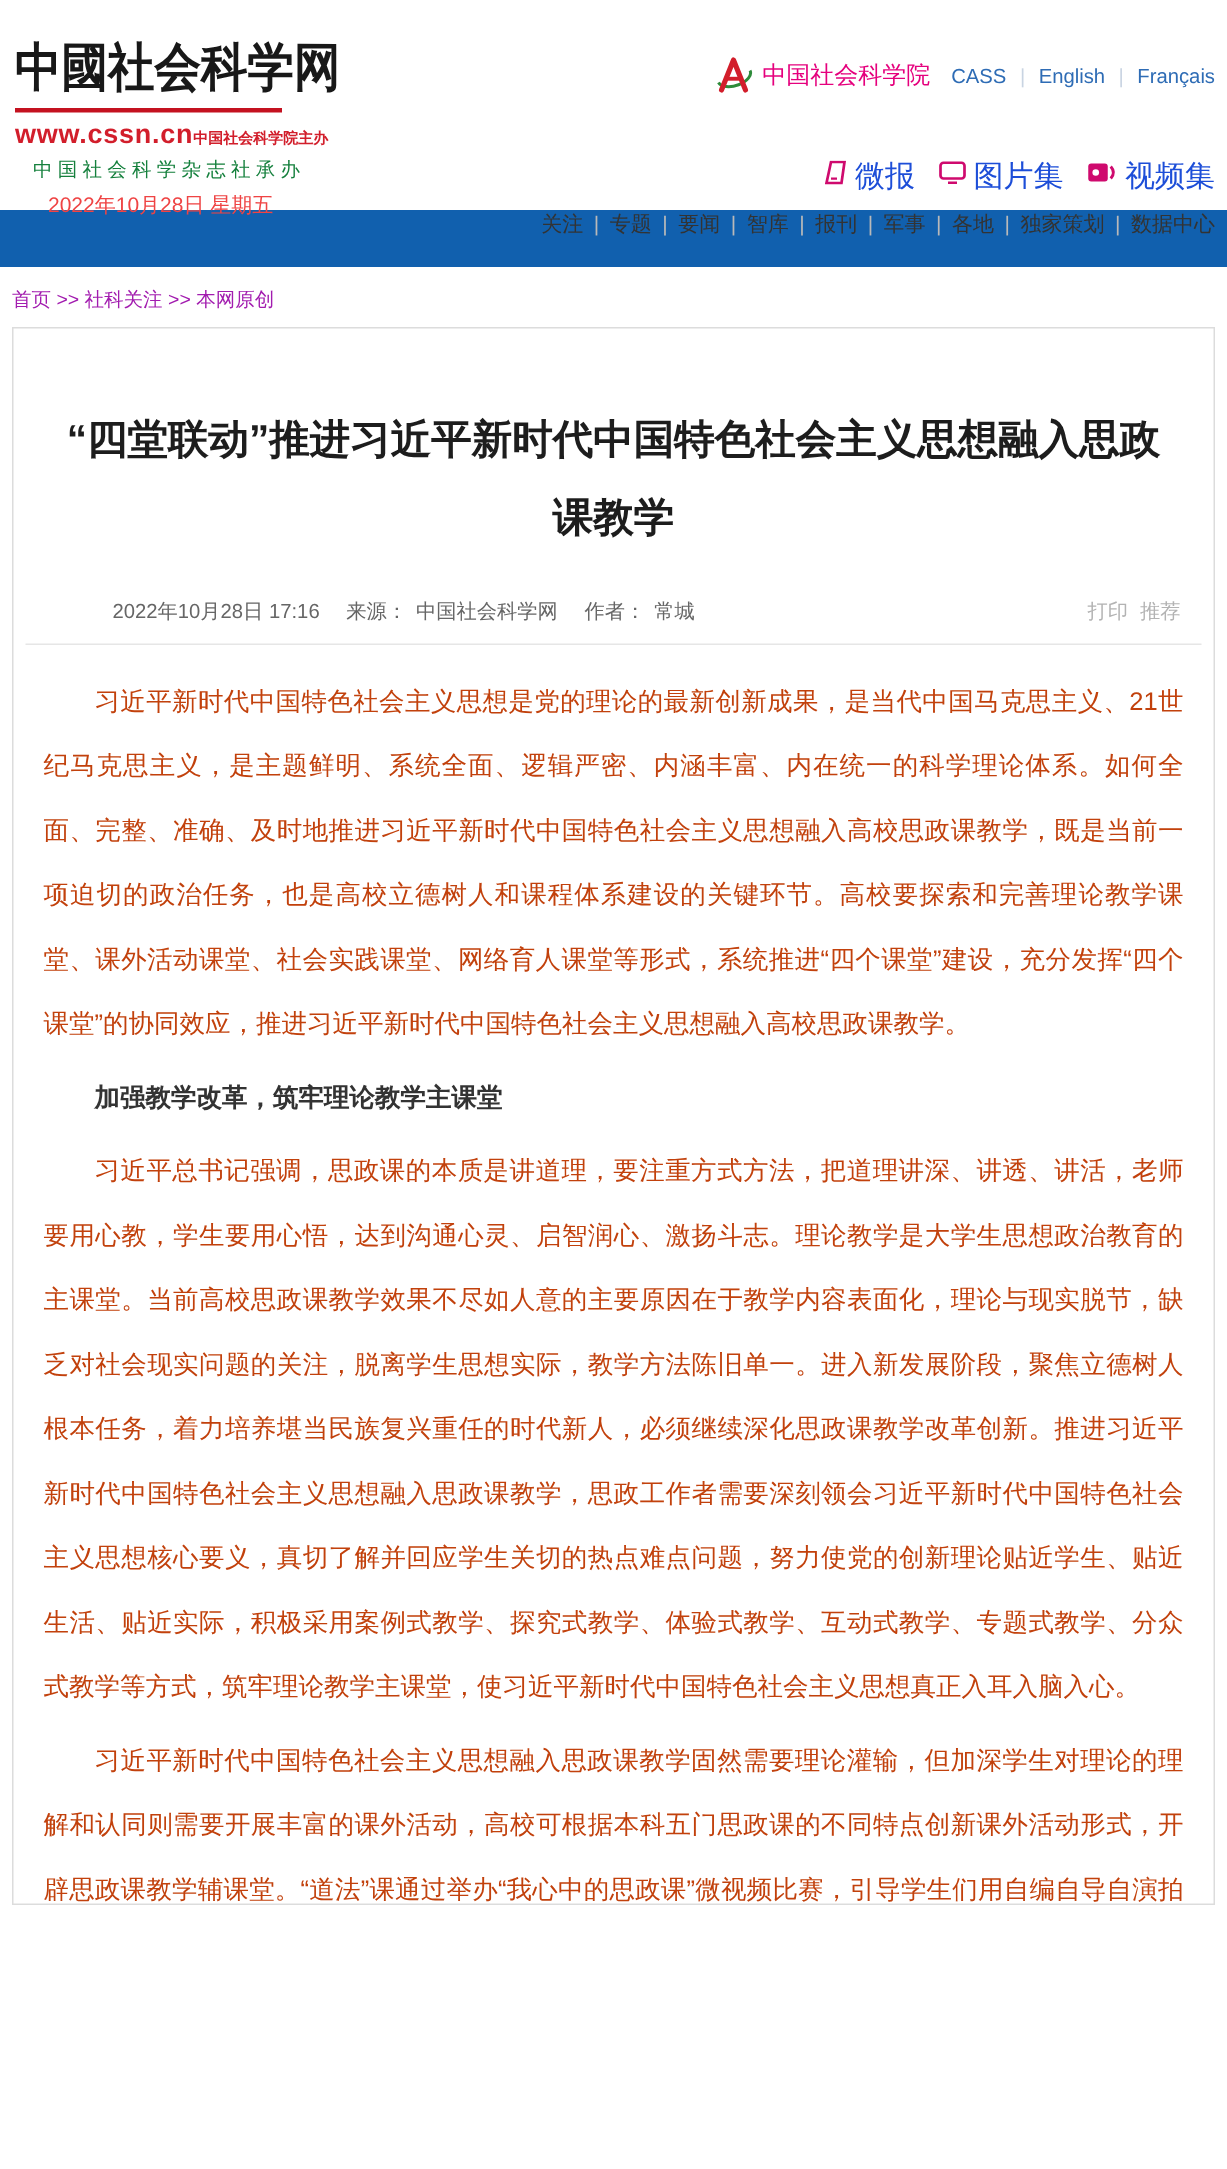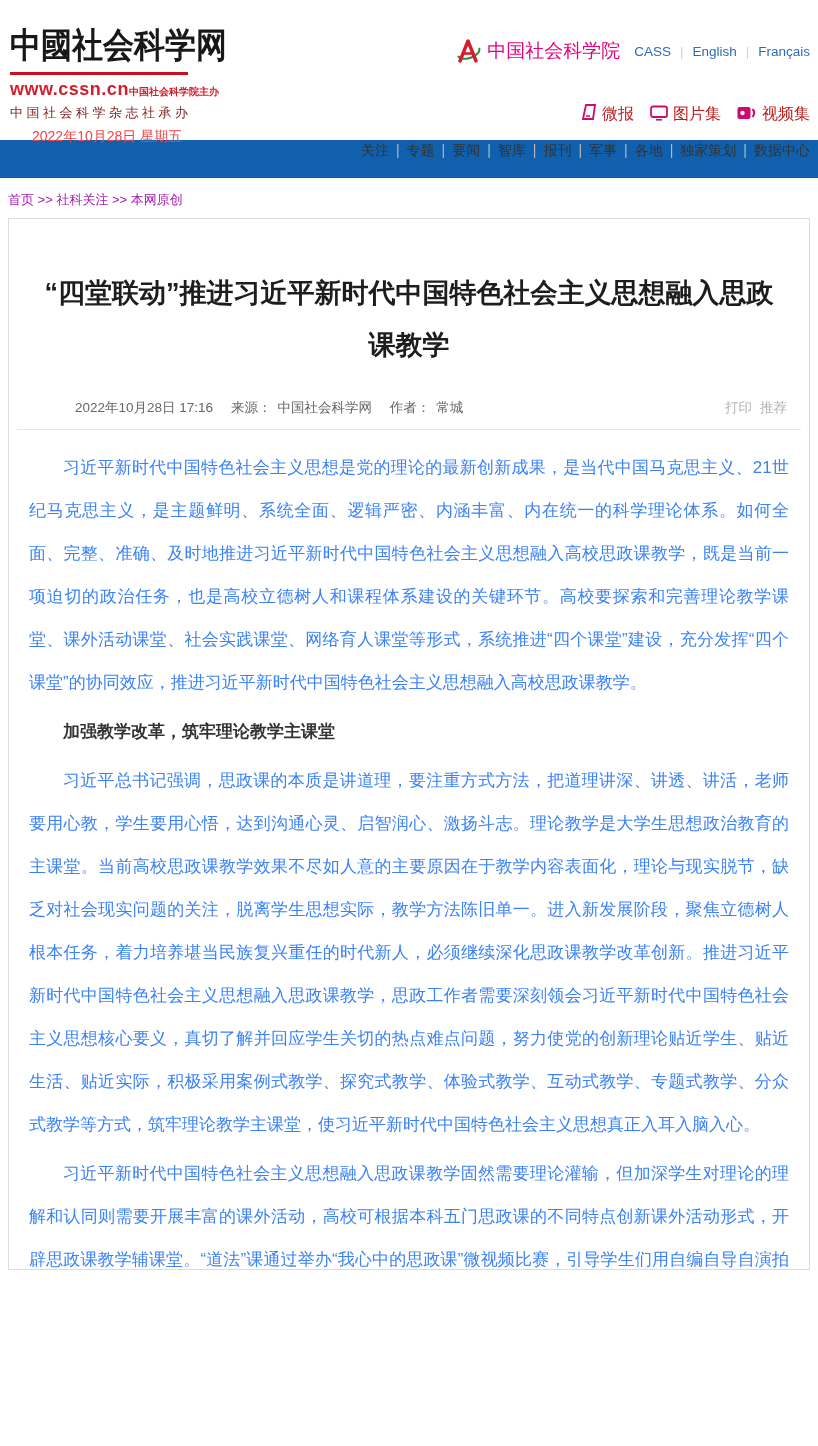--- a/index.html
+++ b/index.html
@@ -10,34 +10,34 @@
   
   .site-header { position:relative; height:140px; background:#fff; }
   .logo-block { position:absolute; left:10px; top:22px; width:190px; }
   .logo-calligraphy { font-family:"DejaVu Serif","Liberation Serif",serif;
     font-weight:bold; font-size:31px; color:#181818; letter-spacing:0;
     transform:scaleY(1.12); transform-origin:left top; white-space:nowrap; }
   .logo-redline { margin-top:8px; width:178px; height:3px; background:#c41220; }
   .logo-url-row { margin-top:4px; white-space:nowrap; }
   .logo-url { color:#d21e2b; font-weight:bold; font-size:18px; letter-spacing:0.5px; }
   .logo-url-suffix { color:#d21e2b; font-weight:bold; font-size:10px; }
-  .logo-subtitle { margin-top:4px; color:#7f1d1d; font-size:13px; letter-spacing:3.5px; white-space:nowrap; }
+  .logo-subtitle { margin-top:4px; color:#15803d; font-size:13px; letter-spacing:3.5px; white-space:nowrap;margin-left:12px; }
   .logo-date { margin-top:6px; padding-left:22px; color:#ef4444; font-size:14px; }
 
   .header-right { position:absolute; right:8px; top:0; text-align:right; }
   .top-links-row { position:absolute; right:0; top:38px; display:flex; align-items:center; white-space:nowrap; }
   .cass-logo-icon { display:inline-block; width:26px; height:24px; margin-right:6px; }
-  .cass-name { color:#e5007d; font-size:19px; margin-right:14px; text-decoration:none; cursor:pointer; }
+  .cass-name { color:#e5007d; font-size:16px; margin-right:14px; text-decoration:none; cursor:pointer; }
   .toplinks { display:inline-flex; align-items:center;justify-content:center; }
   .toplinks a { color:#2e6cb5; font-size:13.5px; text-decoration:none; cursor:pointer; }
   .toplinks a + a::before { content:"|"; color:#c9d4e2; margin:0 9px; }
 
   .media-row { position:absolute; right:0; top:104px; display:flex; align-items:center; gap:16px; white-space:nowrap; }
   .media-item { display:inline-flex; align-items:center; gap:5px; cursor:pointer; text-decoration:none; }
-  .media-item span.lbl { color:#b91c1c; font-size:16px; }
+  .media-item span.lbl { color:#1d4ed8; font-size:20px; }
 
   .nav-row { position:absolute; right:0; top:141px; white-space:nowrap; }
   .nav-row a { color:#333; font-size:14px; text-decoration:none; cursor:pointer; }
   .nav-row a + a::before { content:"|"; color:#b9b9b9; margin:0 7px; font-weight:normal; }
 
   
   .blue-bar { width:818px; height:38px; background:#1160ae; margin-top:0; cursor:pointer; }
 
   
   .breadcrumb { margin:13px 0 9px 8px; color:#a21caf; font-size:13px; cursor:pointer; }
@@ -48,21 +48,21 @@
   .article-title { text-align:center; font-size:27px; line-height:52px; color:#1d1d1d;
     font-weight:bold; margin:0 4px 28px 4px; }
   .meta-row { display:flex; justify-content:space-between; align-items:baseline;
     font-size:13.5px; color:#666; padding:0 2px; margin-bottom:12px;margin-left:44px; }
   .meta-left span { margin-right:6px; }
   .meta-left .gap { margin-right:14px; }
   .meta-left a { color:#666; text-decoration:none; cursor:pointer; }
   .meta-actions a { color:#b3b3b3; text-decoration:none; margin-left:8px; cursor:pointer; }
   .divider { border-top:1px solid #e6e6e6; margin:0 -12px 16px -12px; }
 
-  .article-body p { font-size:17px; line-height:43px; color:#3b82f6;
+  .article-body p { font-size:17px; line-height:43px; color:#c2410c;
     text-indent:2em; margin:6px 0; text-align:justify; }
   .article-body p[data-style="heading"] { font-weight:bold; color:#333; }
 </style>
 </head>
 <body>
 
 <div class="page">
 
   <header class="site-header">
 

